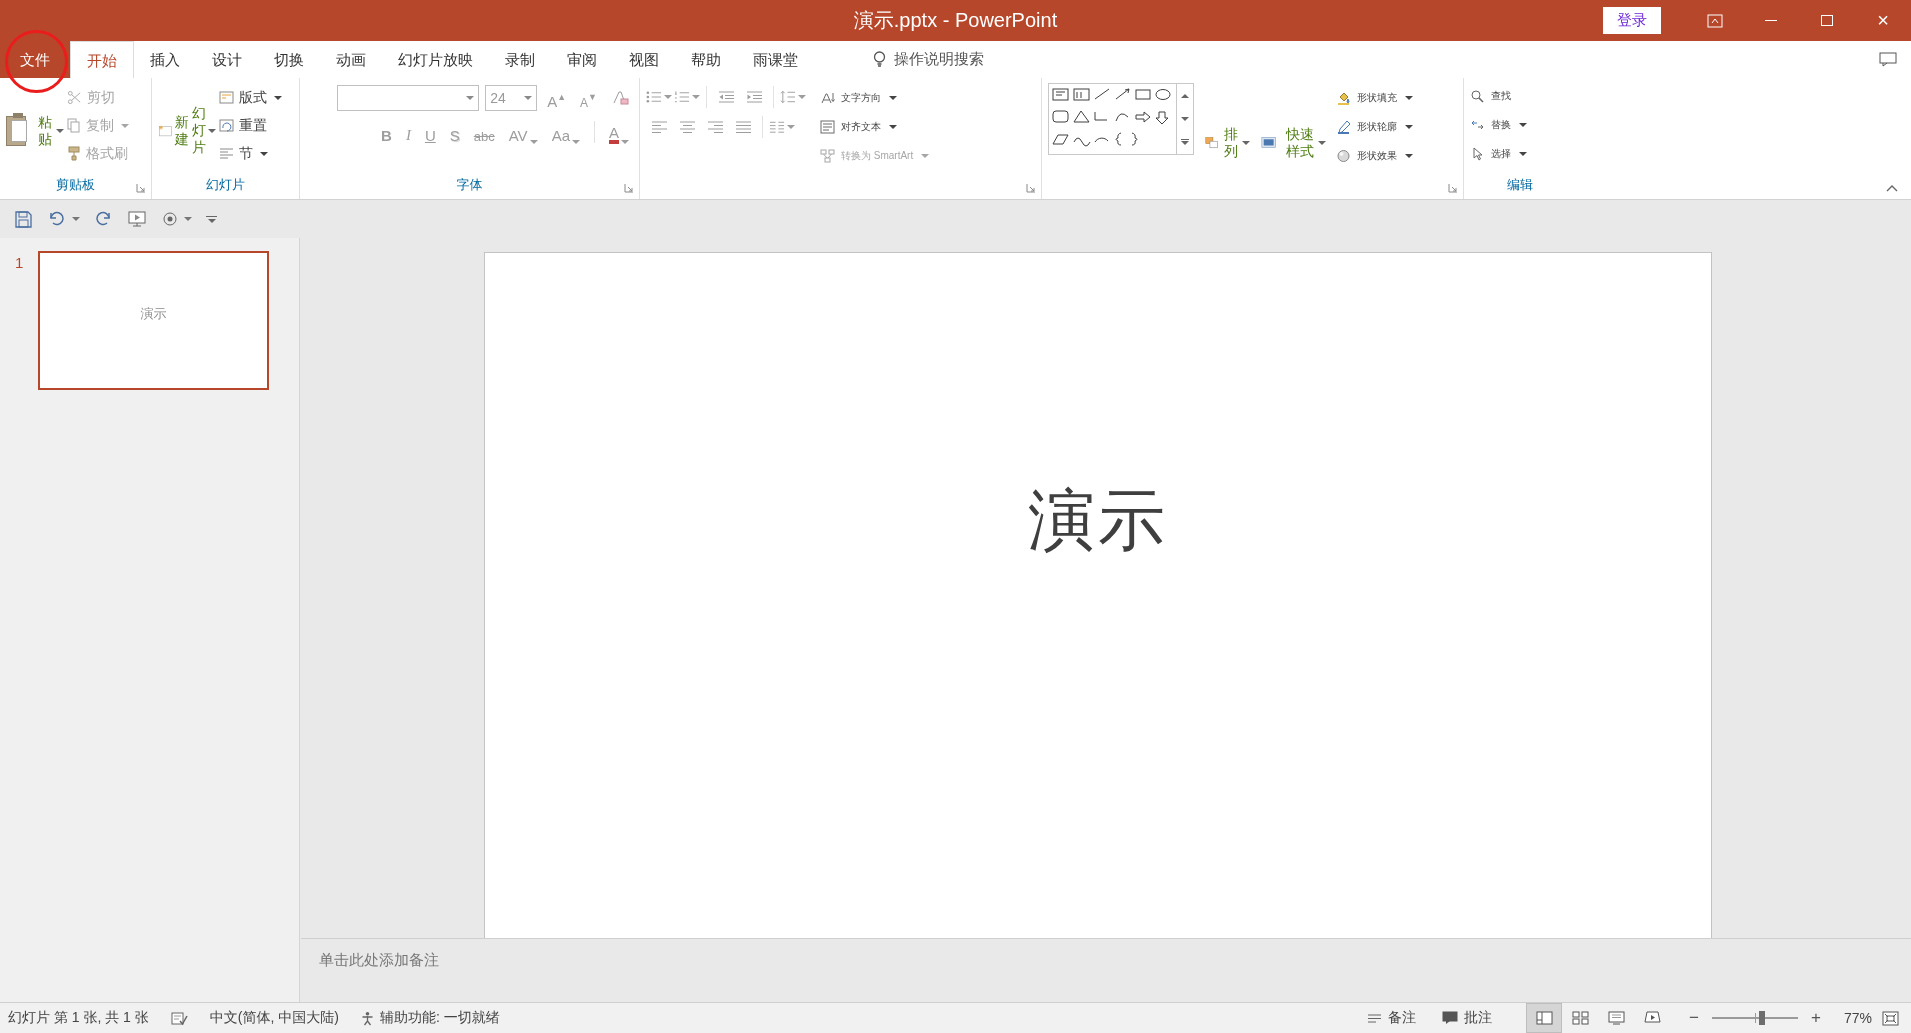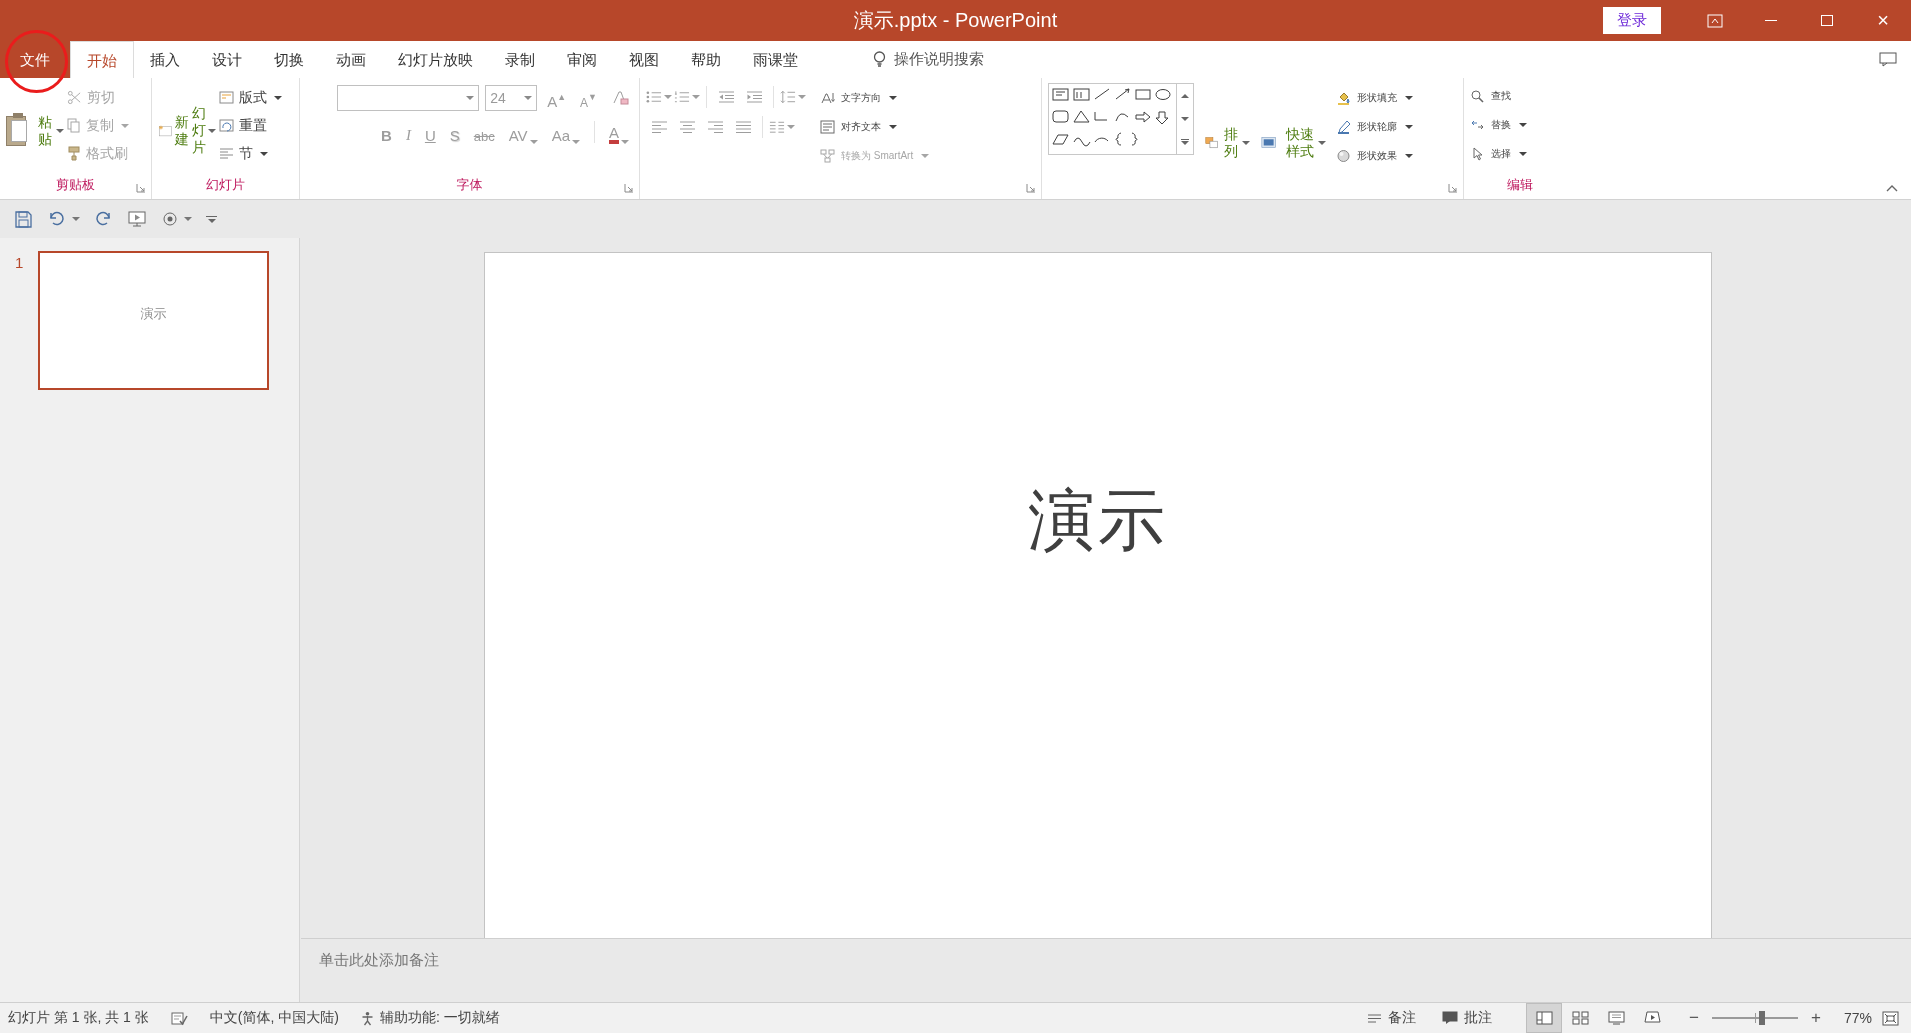--- a/index.html
+++ b/index.html
@@ -22,21 +22,21 @@
   .tab.file { background:#b7472a; color:#fff; padding:0 20px; }
   .tab.active { color:#b7472a; border:1px solid #dcdcdc; border-bottom:none; background:#fff; }
   .tellme { display:flex; align-items:center; gap:7px; margin-left:58px; color:#555; font-size:15px; }
   .tabrow-spacer { flex:1; }
   .tab-end-icon { width:46px; display:flex; align-items:center; justify-content:center; }
 
   
   .ribbon { position:absolute; left:0; top:78px; width:100%; height:122px; background:#fff; border-bottom:1px solid #d2d2d2; display:flex; }
   .group { position:relative; border-right:1px solid #e0e0e0; display:flex; flex-direction:column; flex:0 0 auto; }
   .gcontent { flex:1; display:flex; padding:5px 6px 0 6px; }
-  .glabel { height:24px; text-align:center; color:#be185d; font-size:13px; line-height:20px; }
+  .glabel { height:24px; text-align:center; color:#0369a1; font-size:13px; line-height:20px; }
   .launcher { position:absolute; right:4px; bottom:5px; width:12px; height:12px; }
   .bigbtn { width:58px; display:flex; flex-direction:row; align-items:center; gap:2px; padding-top:3px; font-size:14px; color:#4d7c0f; text-align:right; line-height:17px; }
   .smallcol { display:flex; flex-direction:column; justify-content:flex-start; gap:3px; padding-top:2px; }
   .smallbtn { display:flex; align-items:center; gap:5px; font-size:14px; color:#444; height:25px; padding:0 3px; white-space:nowrap; }
   .disabled { color:#a6a6a6 !important; }
   .chev { width:0; height:0; border-left:4px solid transparent; border-right:4px solid transparent; border-top:4px solid currentColor; display:inline-block; margin-left:2px; }
   .combo { border:1px solid #c0c0c0; background:#fff; height:26px; display:flex; align-items:center; color:#9a9a9a; font-size:14px; padding:0 4px; justify-content:space-between; }
   .fontrow { display:flex; align-items:center; gap:6px; height:30px;justify-content:flex-end; }
   .letterbtn { font-size:15px; color:#9d9d9d; padding:0 4px; display:flex; align-items:flex-end; height:24px; }
   .vsep { width:1px; height:22px; background:#e2e2e2; margin:0 4px; }

